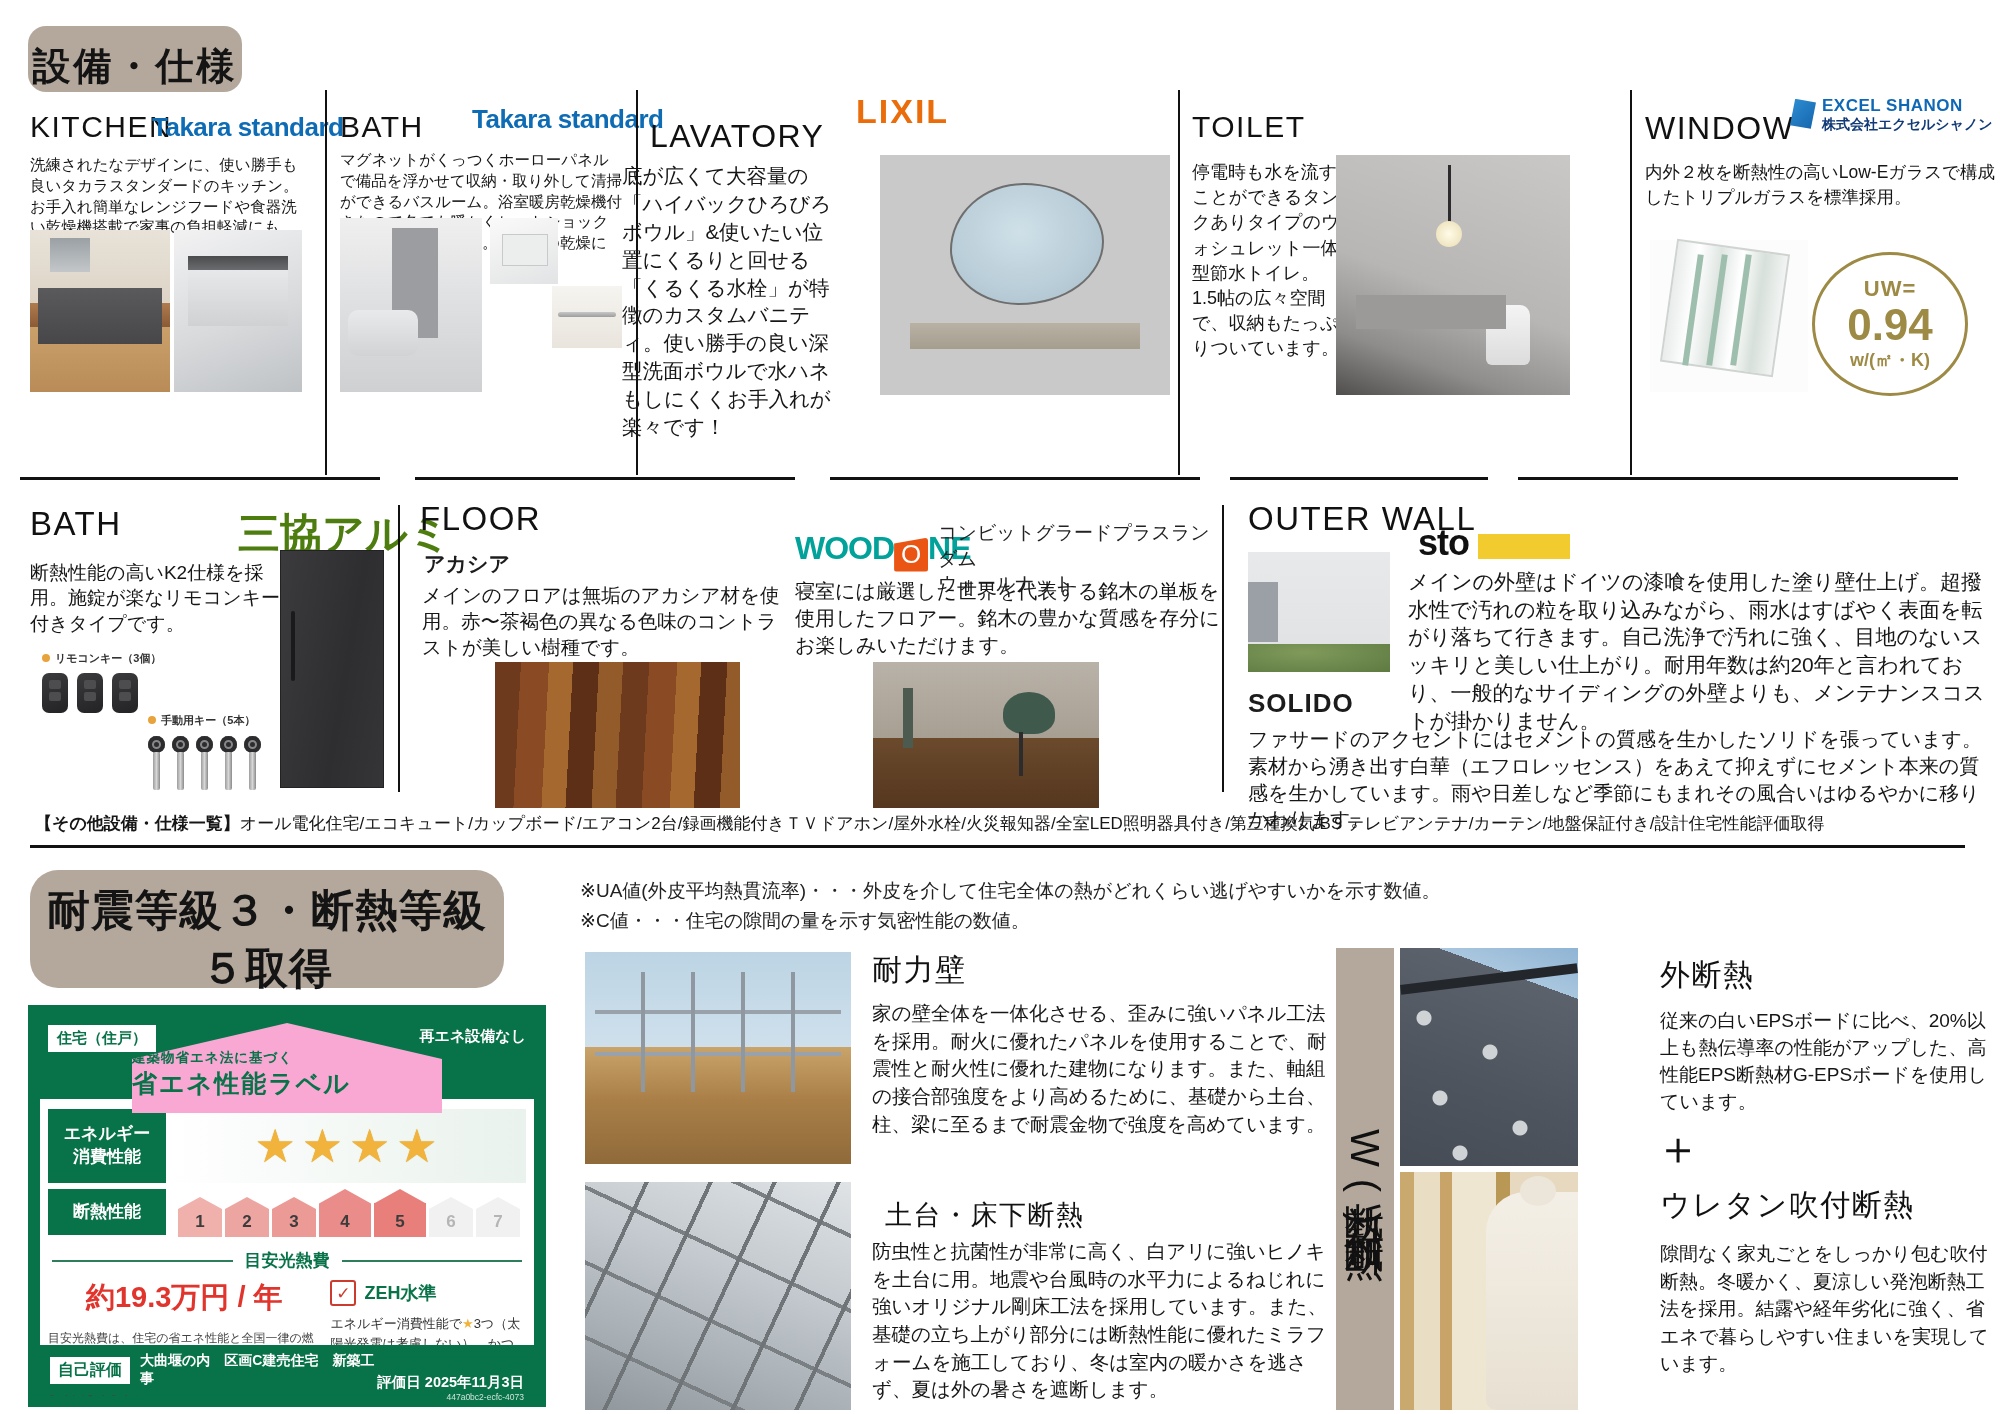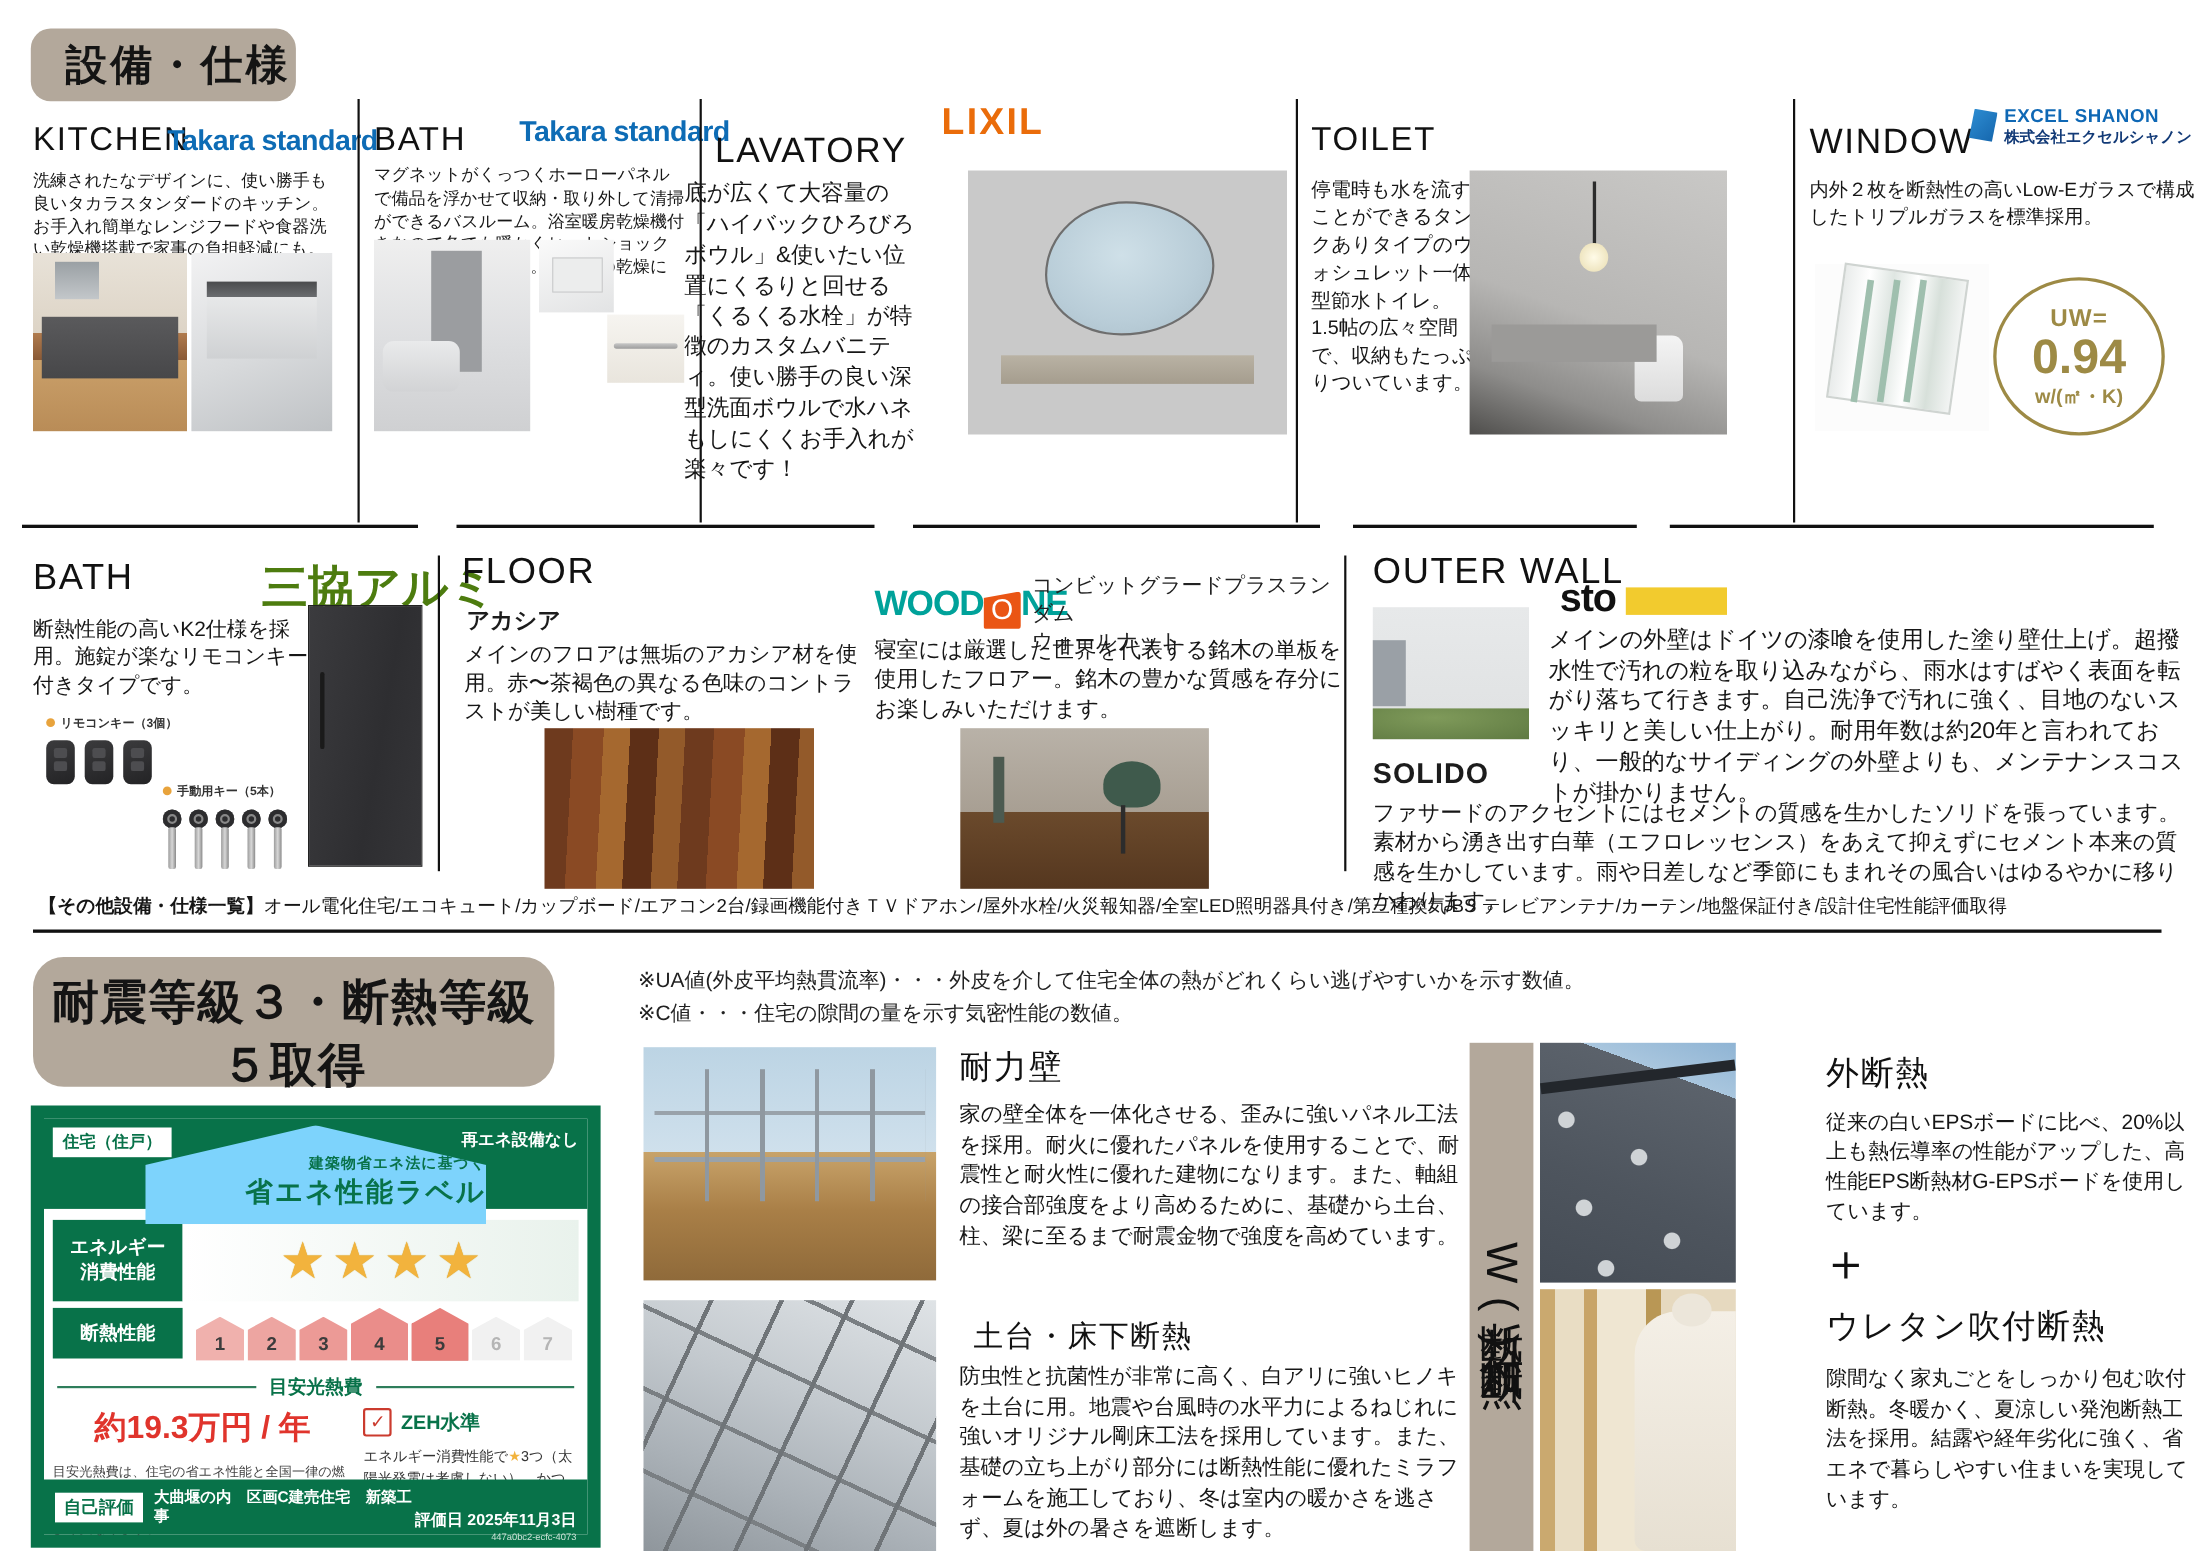--- a/index.html
+++ b/index.html
@@ -51,21 +51,21 @@
               border:1px solid #c0392b;color:#8b1a1a;font-weight:bold;font-size:11px;margin:0 2px;vertical-align:-2px;}
   .v-strip{writing-mode:vertical-rl;text-orientation:mixed;font-size:40px;color:#111;letter-spacing:4px;}
   .plus-sign{font-size:46px;font-weight:400;color:#111;}
   .pre{white-space:pre-line;}
 </style>
 </head>
 <body>
 
 <div id="canvas">
 
-  <div class="abs taupe" style="left:28px;top:26px;width:214px;height:66px;border-radius:18px;display:flex;align-items:center;justify-content:center;padding-left:27px;">
+  <div class="abs taupe" style="left:28px;top:26px;width:214px;height:66px;border-radius:18px;display:flex;align-items:flex-end;justify-content:center;">
     <span style="font-size:38px;font-weight:bold;letter-spacing:3px;color:#141414;">設備・仕様</span>
   </div>
 
   <div class="abs sec-head" style="left:30px;top:110px;">KITCHEN</div>
   <div class="abs takara" style="left:152px;top:112px;">Takara standard</div>
   <div class="abs body-txt" style="left:30px;top:155px;width:274px;font-size:15.5px;">洗練されたなデザインに、使い勝手も良いタカラスタンダードのキッチン。お手入れ簡単なレンジフードや食器洗い乾燥機搭載で家事の負担軽減にも。</div>
   <div class="abs photo" style="left:30px;top:230px;width:140px;height:162px;background:linear-gradient(180deg,#e8e2d8 0%,#ddd4c6 45%,#b07b4e 45%,#8a5a36 60%,#caa06a 60%,#b98c57 100%);">
     <div class="abs" style="left:8px;top:58px;width:124px;height:56px;background:linear-gradient(180deg,#5a5a5c,#474749);"></div>
     <div class="abs" style="left:20px;top:8px;width:40px;height:34px;background:linear-gradient(180deg,#9aa0a4,#c3c7ca);"></div>
   </div>
@@ -203,21 +203,21 @@
   </div>
 
   <div class="abs" style="left:580px;top:878px;width:900px;font-size:19px;color:#222;">※UA値(外皮平均熱貫流率)・・・外皮を介して住宅全体の熱がどれくらい逃げやすいかを示す数値。</div>
   <div class="abs" style="left:580px;top:908px;width:900px;font-size:19px;color:#222;">※C値・・・住宅の隙間の量を示す気密性能の数値。</div>
 
   <div class="abs" style="left:28px;top:1005px;width:518px;height:402px;border:12px solid #087249;background:#ffffff;box-sizing:border-box;">
 
     <div class="glabel-green" style="position:relative;height:82px;">
       <div class="abs" style="left:8px;top:8px;background:#ffffff;color:#087249;font-weight:bold;font-size:15px;padding:4px 9px;">住宅（住戸）</div>
       <div class="abs" style="right:8px;top:10px;color:#ffffff;font-weight:bold;font-size:15px;">再エネ設備なし</div>
-      <div class="abs ghouse" style="left:92px;top:6px;width:310px;height:90px;background:#7dd3fc;text-align:right;">
+      <div class="abs ghouse" style="left:92px;top:6px;width:310px;height:90px;background:#f9a8d4;text-align:left;">
         <div style="margin-top:26px;color:#087249;font-weight:bold;font-size:13.5px;letter-spacing:1px;">建築物省エネ法に基づく</div>
         <div style="color:#087249;font-weight:bold;font-size:25px;letter-spacing:2px;">省エネ性能ラベル</div>
       </div>
     </div>
 
     <div style="padding:10px 8px 0 8px;">
       <div style="display:flex;">
         <div class="greenbox pre" style="width:118px;height:74px;">エネルギー
 消費性能</div>
         <div style="flex:1;background:linear-gradient(90deg,#ffffff,#e9f2ec);display:flex;align-items:center;justify-content:center;">

